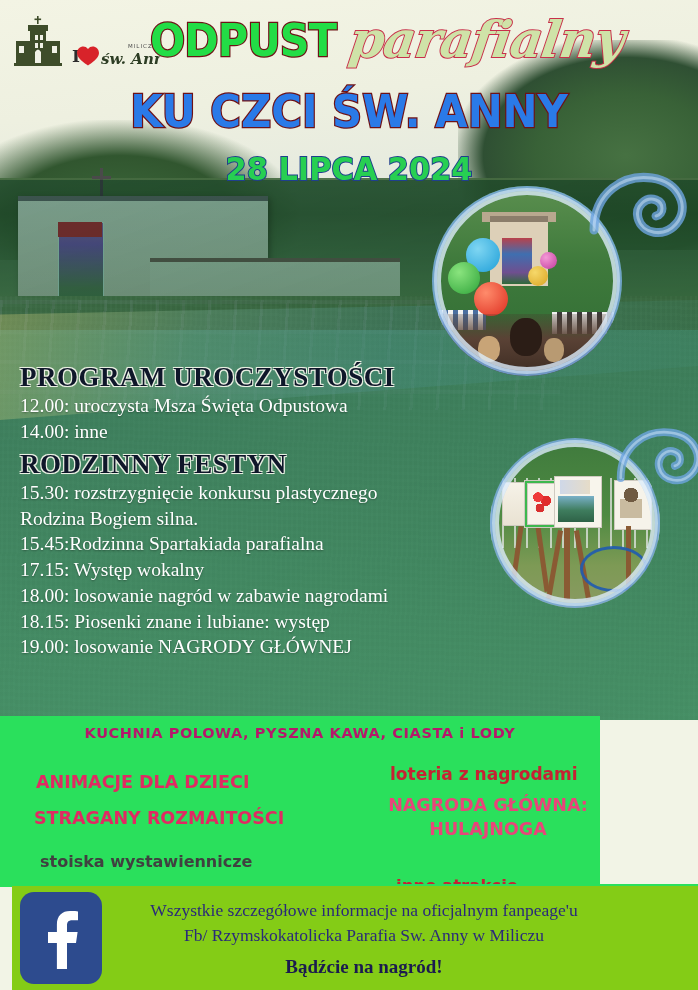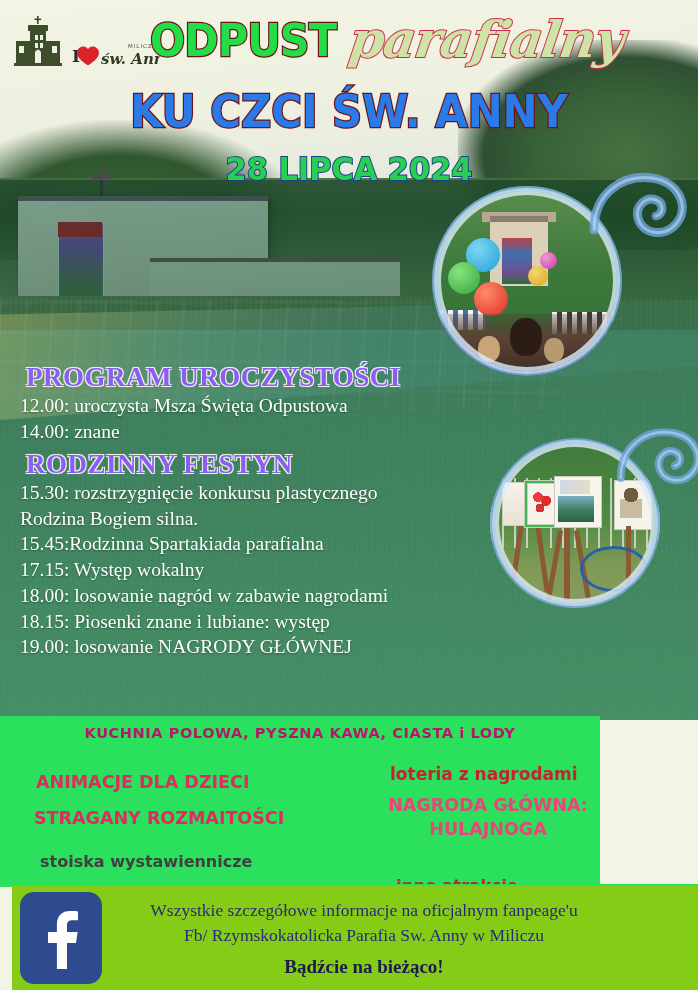--- a/index.html
+++ b/index.html
@@ -89,23 +89,23 @@
 
   .photo2{left:490px;top:438px;width:170px;height:170px;}
   .photo2 .bgp{position:absolute;inset:0;background:linear-gradient(180deg,#3f7a3d 0%,#4e8a42 45%,#7d9a55 75%,#8a9a62 100%);}
   .photo2 .fence{position:absolute;left:0;top:40px;width:100%;height:70px;opacity:.85;
     background:repeating-linear-gradient(90deg,rgba(225,228,225,.9) 0 2px,rgba(0,0,0,0) 2px 12px);}
   .easel{position:absolute;background:#8a5a33;}
   .canvas{position:absolute;background:#f4f2ea;border:1px solid #cfcac0;}
 
   
   .program{position:absolute;left:14px;top:362px;width:480px;color:#ffffff;}
-  .p-head{font-family:"Liberation Serif",serif;font-weight:700;font-size:27px;color:#8b5cf6;
+  .p-head{font-family:"Liberation Serif",serif;font-weight:700;font-size:27px;color:#0f172a;
     letter-spacing:.5px;text-shadow:0 0 2px #eef2e6,1px 1px 0 #e8efe2,-1px -1px 0 #e8efe2,1px -1px 0 #e8efe2,-1px 1px 0 #e8efe2;
-    line-height:1.12;margin:0 0 1px 12px;}
+    line-height:1.12;margin:0 0 1px 6px;}
   .p-head2{margin-top:4px;}
   .p-line{font-family:"Liberation Serif",serif;font-size:19.5px;color:#ffffff;line-height:1.32;
     text-shadow:0 1px 2px rgba(0,0,0,.35);margin-left:6px;white-space:nowrap;}
 
   
   .band{position:absolute;left:0;top:716px;width:600px;height:170px;background:#2ae05c;}
   .band-top{position:absolute;left:0;top:0;width:100%;text-align:center;
     font-family:"DejaVu Sans",sans-serif;font-weight:700;font-size:14.5px;color:#b5186b;letter-spacing:.6px;
     padding-top:9px;}
   .b-item{position:absolute;font-family:"DejaVu Sans",sans-serif;font-weight:700;white-space:nowrap;}
@@ -227,21 +227,21 @@
     <div class="ring2" style="left:2px;top:2px;width:152px;height:152px;"></div>
   </div>
   <svg class="swirl" style="left:612px;top:424px;" width="96" height="96" viewBox="0 0 110 110">
     <path d="M10 62 C10 24 40 6 68 10 C96 14 106 40 92 56 C80 70 58 66 54 50 C51 38 62 28 72 32 C80 35 80 46 72 48" fill="none" stroke="rgba(110,165,225,.8)" stroke-width="9" stroke-linecap="round"></path>
     <path d="M10 62 C10 24 40 6 68 10 C96 14 106 40 92 56 C80 70 58 66 54 50 C51 38 62 28 72 32 C80 35 80 46 72 48" fill="none" stroke="rgba(225,240,255,.45)" stroke-width="3" stroke-linecap="round"></path>
   </svg>
 
   <div class="program">
     <div class="p-head">PROGRAM UROCZYSTOŚCI</div>
     <div class="p-line">12.00: uroczysta Msza Święta  Odpustowa</div>
-    <div class="p-line">14.00: znane</div>
+    <div class="p-line">14.00: inne</div>
     <div class="p-head p-head2">RODZINNY FESTYN</div>
     <div class="p-line">15.30: rozstrzygnięcie konkursu plastycznego</div>
     <div class="p-line">Rodzina Bogiem silna.</div>
     <div class="p-line">15.45:Rodzinna  Spartakiada parafialna</div>
     <div class="p-line">17.15: Występ wokalny</div>
     <div class="p-line">18.00: losowanie nagród w zabawie nagrodami</div>
     <div class="p-line">18.15: Piosenki znane i lubiane: występ</div>
     <div class="p-line">19.00: losowanie NAGRODY GŁÓWNEJ</div>
   </div>
 
@@ -259,18 +259,18 @@
 
   <div class="footer">
     <div class="fb-icon">
       <svg width="44" height="62" viewBox="0 0 44 62">
         <path d="M28 62 V36 h9 l1.6 -11 H28 v-6.4 c0 -3.2 .9 -5.4 5.5 -5.4 H39 V4.4 C38 4.2 34.7 4 31 4 c-7.8 0 -13.1 4.7 -13.1 13.4 V25 H9 v11 h8.9 v26z" fill="#ffffff"></path>
       </svg>
     </div>
     <div class="f-txt">
       <div>Wszystkie szczegółowe informacje na oficjalnym fanpeage'u</div>
       <div>Fb/ Rzymskokatolicka Parafia Sw. Anny w Miliczu</div>
-      <div class="f-bold">Bądźcie na bieżąco!</div>
+      <div class="f-bold">Bądźcie na nagród!</div>
     </div>
 
   </div>
 
 </div>
 
 </body></html>

